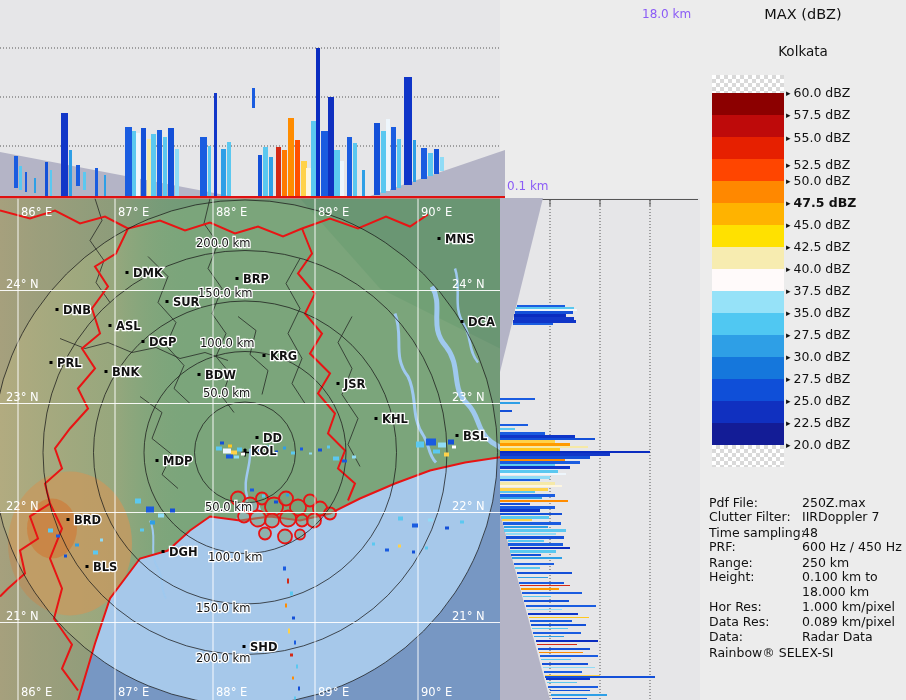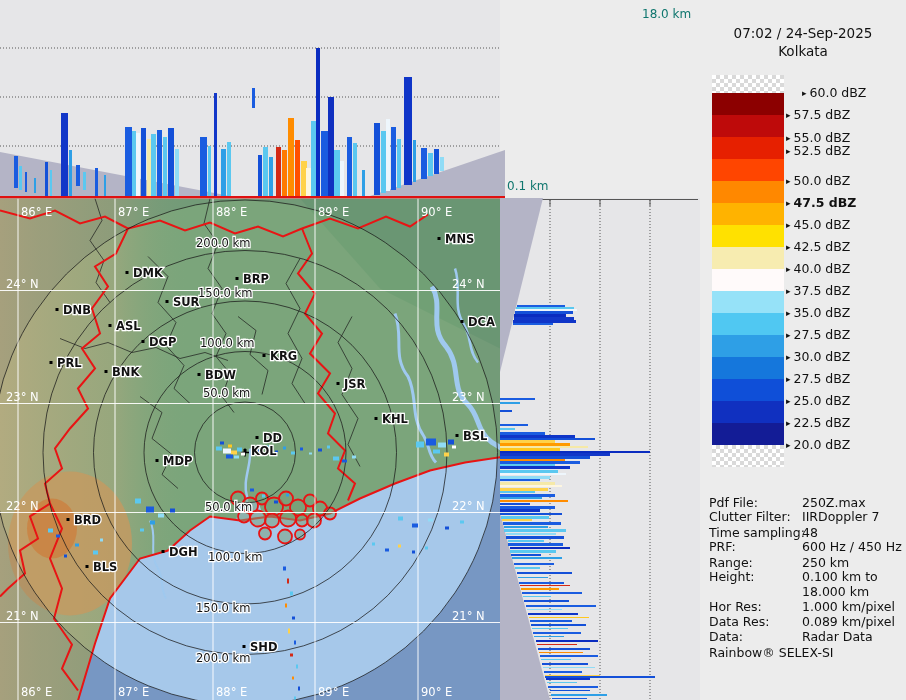--- a/index.html
+++ b/index.html
@@ -13,21 +13,21 @@
   .band{width:72px;}
   .checker{
     background-image:
       linear-gradient(45deg,#d9d9d9 25%,transparent 25%,transparent 75%,#d9d9d9 75%),
       linear-gradient(45deg,#d9d9d9 25%,#ffffff 25%,#ffffff 75%,#d9d9d9 75%);
     background-position:0 0,4px 4px;background-size:8px 8px;}
   .tick-row{position:absolute;left:786px;font-size:12.5px;color:#111;white-space:nowrap;}
   .tick-row .arr{font-size:9px;margin-right:3px;vertical-align:1px;}
   .info-label{position:absolute;left:709px;font-size:12.5px;color:#111;white-space:nowrap;}
   .info-value{position:absolute;left:802px;font-size:12.5px;color:#111;white-space:nowrap;}
-  .axis-note{position:absolute;font-size:12px;color:#0f766e;white-space:nowrap;}
+  .axis-note{position:absolute;font-size:12px;color:#8b5cf6;white-space:nowrap;}
 </style>
 </head>
 <body>
 
 <div id="app">
   <svg id="scene" width="906" height="700">
       <defs>
         <clipPath id="mapclip">
           <rect x="0" y="0" width="500" height="502"></rect>
         </clipPath>
@@ -404,21 +404,21 @@
         <text x="169" y="357" font-size="11.5" fill="#111" font-family="&quot;DejaVu Sans&quot;, sans-serif" paint-order="stroke" stroke="#fff" stroke-width="2.4" font-weight="700">DGH</text>
         <rect x="66.5" y="319.5" width="3" height="3" fill="#000"></rect>
         <text x="74" y="325" font-size="11.5" fill="#111" font-family="&quot;DejaVu Sans&quot;, sans-serif" paint-order="stroke" stroke="#fff" stroke-width="2.4" font-weight="700">BRD</text>
         <rect x="85.5" y="366.5" width="3" height="3" fill="#000"></rect>
         <text x="93" y="372" font-size="11.5" fill="#111" font-family="&quot;DejaVu Sans&quot;, sans-serif" paint-order="stroke" stroke="#fff" stroke-width="2.4" font-weight="700">BLS</text>
         <rect x="242.5" y="446.5" width="3" height="3" fill="#000"></rect>
         <text x="250" y="452" font-size="11.5" fill="#111" font-family="&quot;DejaVu Sans&quot;, sans-serif" paint-order="stroke" stroke="#fff" stroke-width="2.4" font-weight="700">SHD</text>
       </g>
     </svg>
 
-  <div class="legend-title lt2">07:02 / 24-Sep-2025</div>
+  <div class="legend-title lt1">MAX (dBZ)</div>
   <div class="legend-title lt3">Kolkata</div>
 
   <div id="colorbar">
       <div class="band checker" style="height: 18px;"></div>
       <div class="band" style="height: 22px; background: rgb(140, 0, 0);"></div>
       <div class="band" style="height: 22px; background: rgb(190, 10, 10);"></div>
       <div class="band" style="height: 22px; background: rgb(230, 32, 0);"></div>
       <div class="band" style="height: 22px; background: rgb(255, 69, 0);"></div>
       <div class="band" style="height: 22px; background: rgb(255, 136, 0);"></div>
       <div class="band" style="height: 22px; background: rgb(255, 179, 0);"></div>
@@ -428,24 +428,24 @@
       <div class="band" style="height: 22px; background: rgb(150, 226, 248);"></div>
       <div class="band" style="height: 22px; background: rgb(80, 200, 242);"></div>
       <div class="band" style="height: 22px; background: rgb(46, 159, 230);"></div>
       <div class="band" style="height: 22px; background: rgb(21, 119, 220);"></div>
       <div class="band" style="height: 22px; background: rgb(15, 79, 216);"></div>
       <div class="band" style="height: 22px; background: rgb(16, 48, 192);"></div>
       <div class="band" style="height: 22px; background: rgb(19, 28, 150);"></div>
       <div class="band checker" style="height: 22px;"></div>
     </div>
   <div id="tickrows">
-      <div class="tick-row" style="top: 85px; margin-left: 16px;"><span class="arr">▸</span><span>60.0 dBZ</span></div>
+      <div class="tick-row" style="top: 85px;"><span class="arr">▸</span><span>60.0 dBZ</span></div>
       <div class="tick-row" style="top: 107px;"><span class="arr">▸</span><span>57.5 dBZ</span></div>
       <div class="tick-row" style="top: 130px;"><span class="arr">▸</span><span>55.0 dBZ</span></div>
-      <div class="tick-row" style="top: 143px;"><span class="arr">▸</span><span>52.5 dBZ</span></div>
+      <div class="tick-row" style="top: 157px;"><span class="arr">▸</span><span>52.5 dBZ</span></div>
       <div class="tick-row" style="top: 173px;"><span class="arr">▸</span><span>50.0 dBZ</span></div>
       <div class="tick-row" style="top: 195px; font-weight: bold;"><span class="arr">▸</span><span>47.5 dBZ</span></div>
       <div class="tick-row" style="top: 217px;"><span class="arr">▸</span><span>45.0 dBZ</span></div>
       <div class="tick-row" style="top: 239px;"><span class="arr">▸</span><span>42.5 dBZ</span></div>
       <div class="tick-row" style="top: 261px;"><span class="arr">▸</span><span>40.0 dBZ</span></div>
       <div class="tick-row" style="top: 283px;"><span class="arr">▸</span><span>37.5 dBZ</span></div>
       <div class="tick-row" style="top: 305px;"><span class="arr">▸</span><span>35.0 dBZ</span></div>
       <div class="tick-row" style="top: 327px;"><span class="arr">▸</span><span>27.5 dBZ</span></div>
       <div class="tick-row" style="top: 349px;"><span class="arr">▸</span><span>30.0 dBZ</span></div>
       <div class="tick-row" style="top: 371px;"><span class="arr">▸</span><span>27.5 dBZ</span></div>

